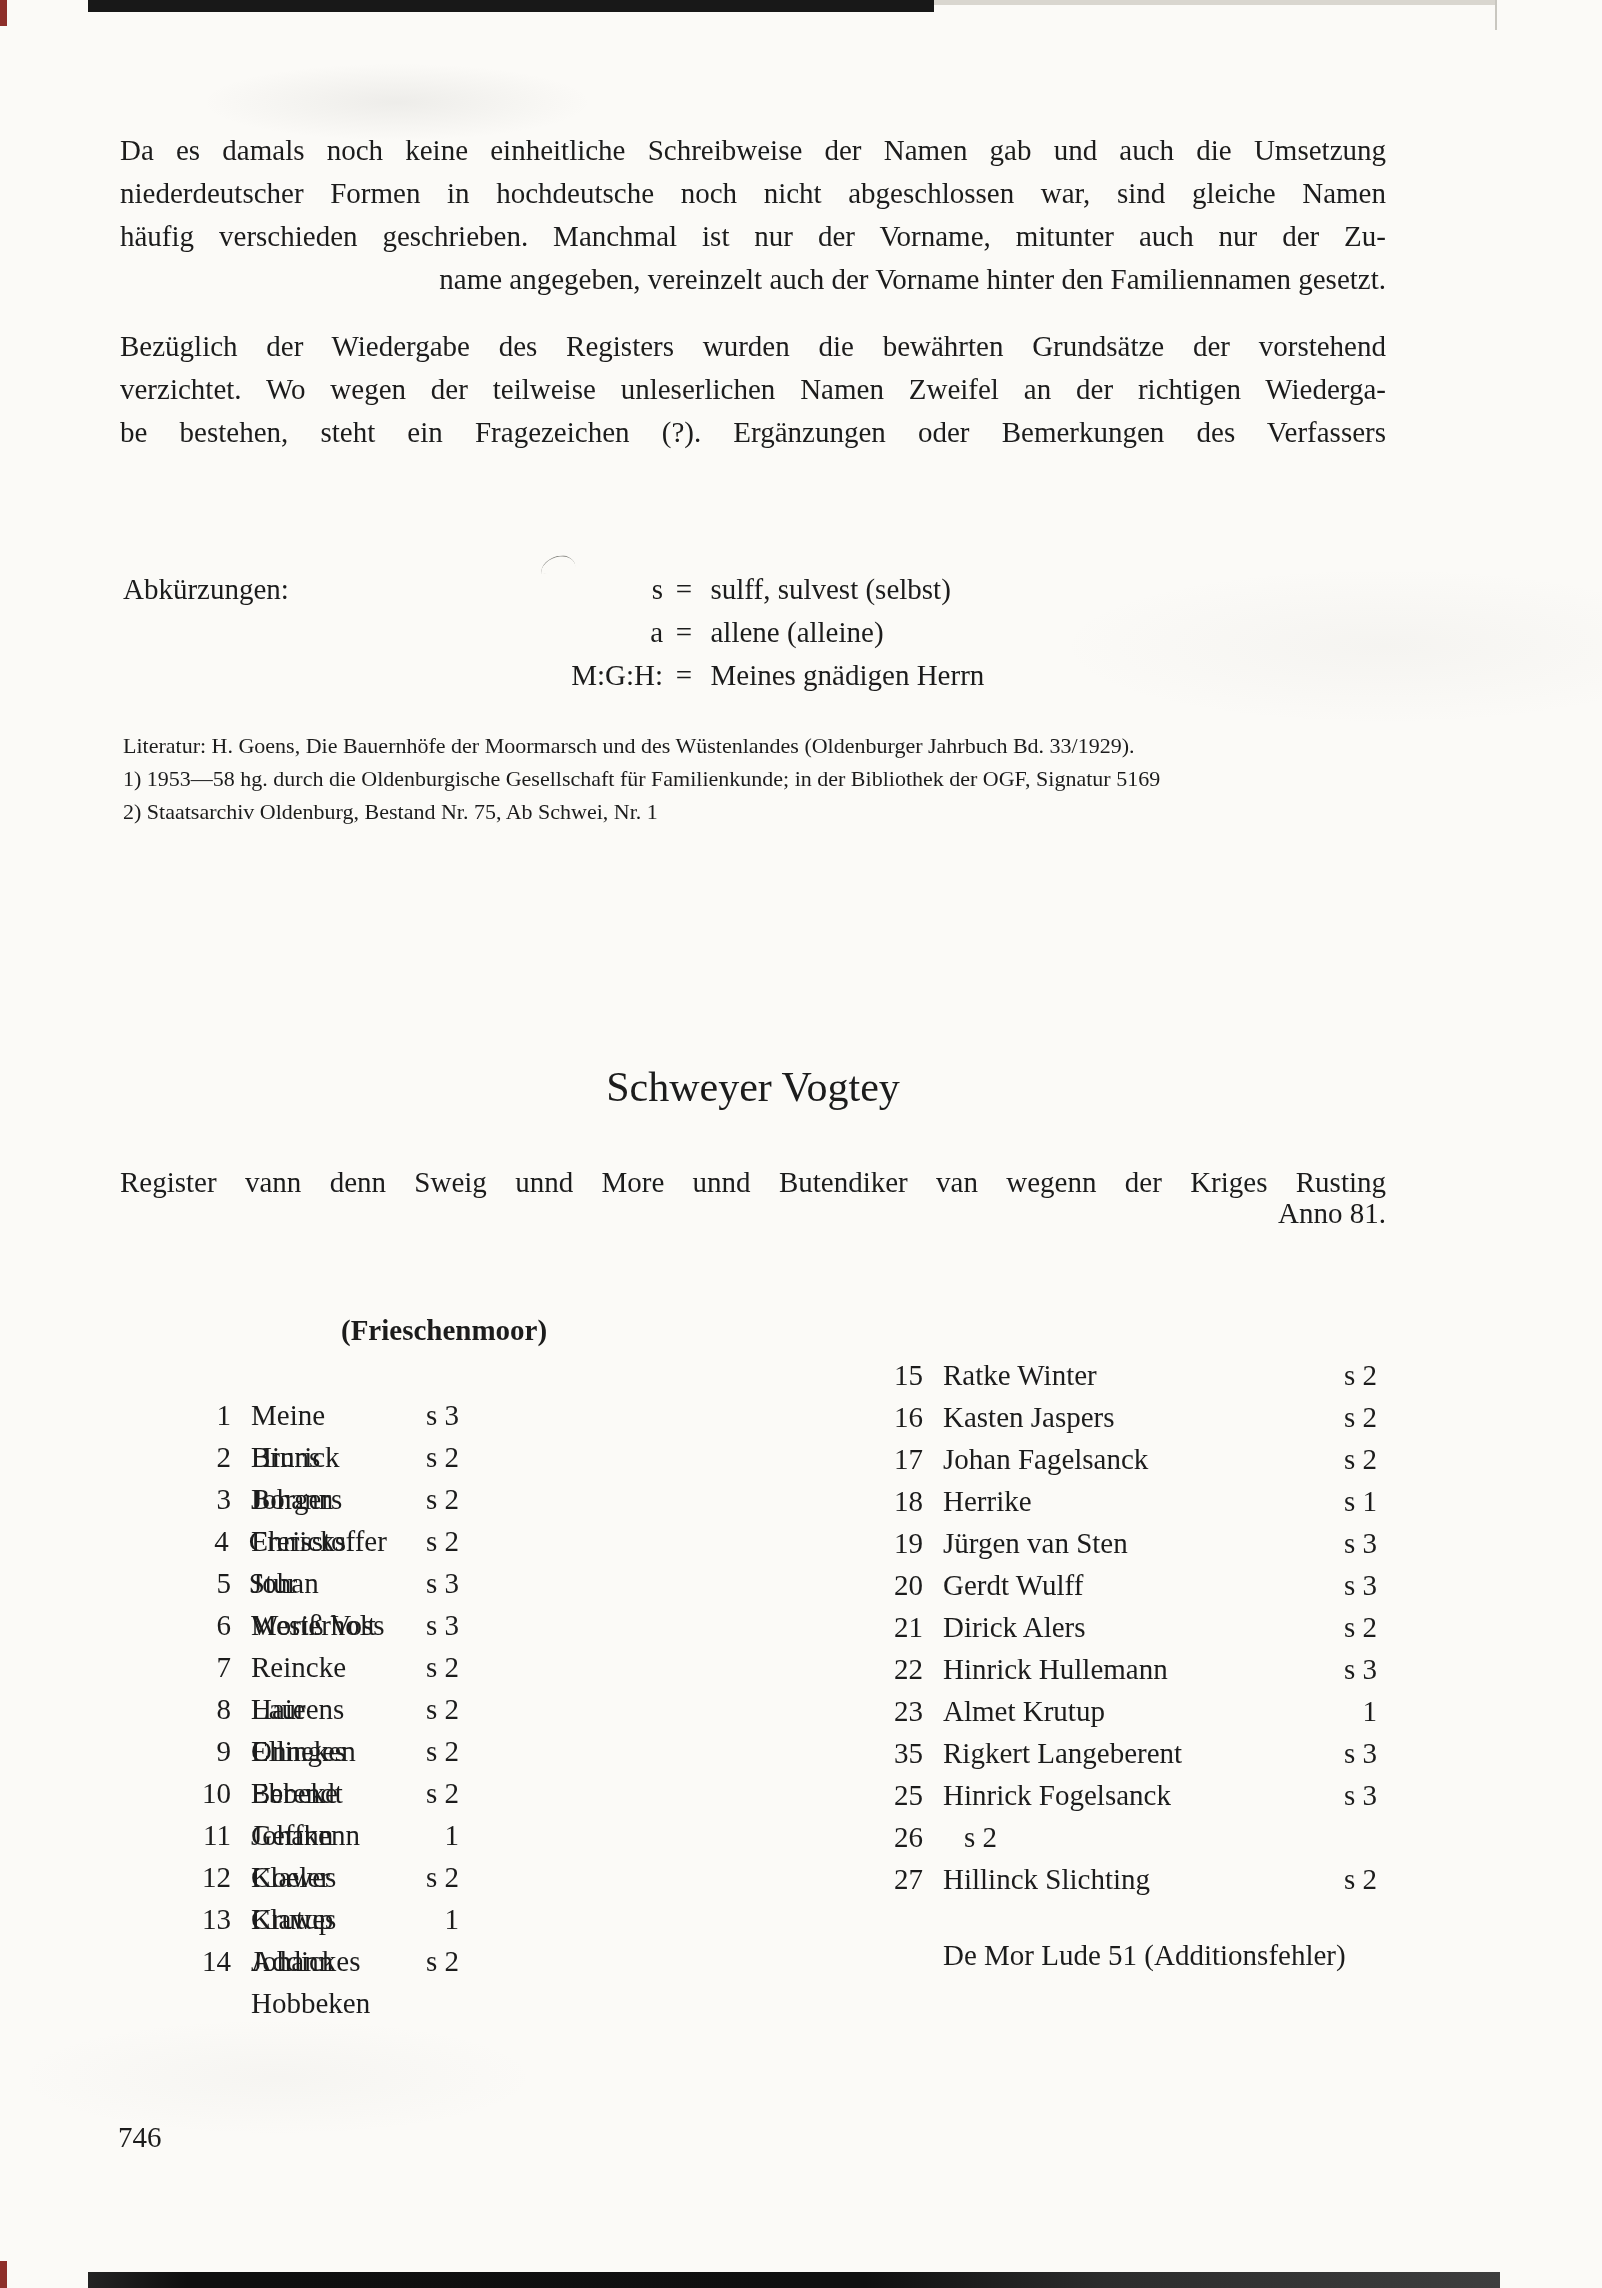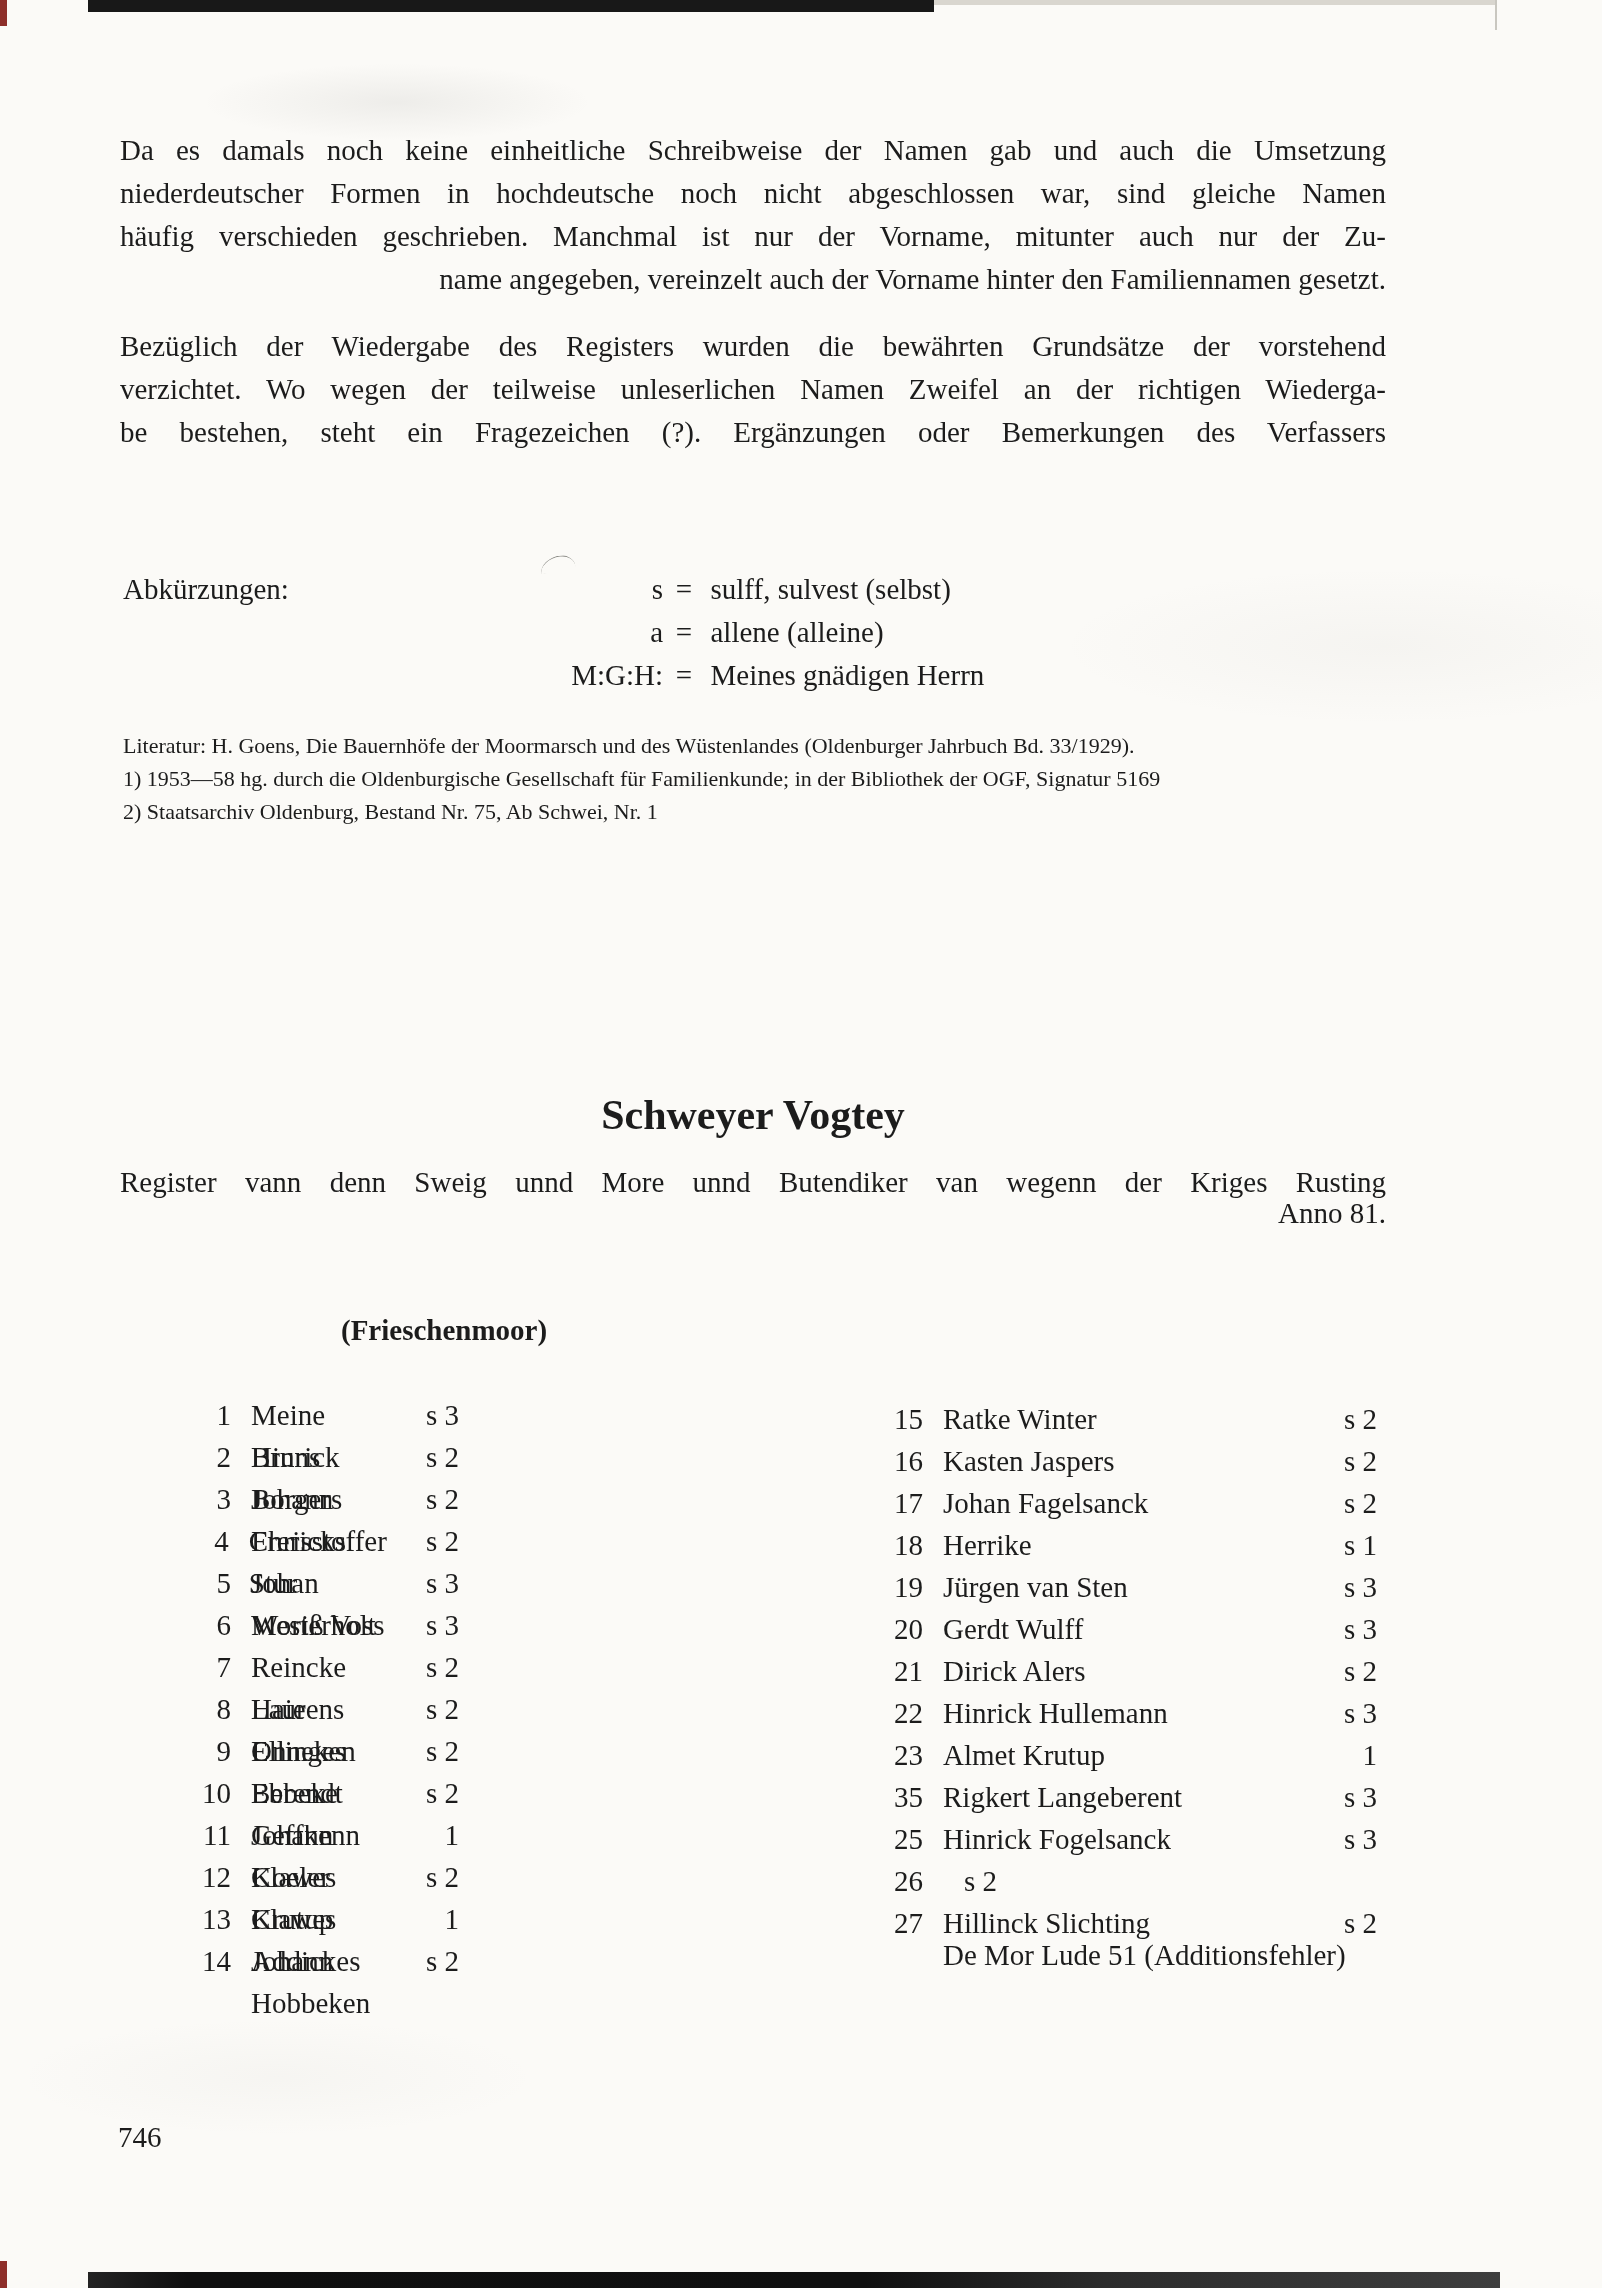--- a/index.html
+++ b/index.html
@@ -36,29 +36,29 @@
   .abk-label { left: 123px; top: 568px; font-size: 29px; line-height: 43px; }
   .abk-list  { left: 515px; top: 568px; font-size: 29px; line-height: 43px; }
   .abk-row   { display: flex; }
   .abk-key   { width: 148px; text-align: right; }
   .abk-eq    { width: 42px; text-align: center; }
   .abk-def   { margin-left: 5.5px; }
 
   .lit { left: 123px; top: 729px; width: 1292px; font-size: 22px; line-height: 33px; }
 
   .sec-title { left: 120px; top: 1063px; width: 1266px; text-align: center;
-               font-size: 42px; font-weight: bold; line-height: 48px; margin-top: 28px; }
+               font-size: 42px; font-weight: normal; line-height: 48px; }
   .reg1 { top: 1161px; }
   .reg2 { left: 120px; top: 1192px; width: 1266px; font-size: 29px; line-height: 43px; text-align: right; }
 
   .subhead { left: 341px; top: 1309px; font-size: 29px; font-weight: bold; line-height: 43px; }
 
   .roster { font-size: 29px; line-height: 42px; }
   .roster-left  { left: 146px; top: 1394px; width: 313px; }
-  .roster-right { left: 838px; top: 1398px; width: 539px; }
+  .roster-right { left: 838px; top: 1354px; width: 539px; }
   .row  { display: flex; height: 42px; }
   .num  { width: 85px; text-align: right; }
   .nm   { margin-left: 20px; flex: 1; text-align: left; }
   .val  { width: 74px; text-align: right; white-space: pre; }
 
   .sum-note { left: 943px; top: 1934px; font-size: 29px; line-height: 42px; }
   .page-no  { left: 118px; top: 2118px; font-size: 29px; line-height: 39px; }
 </style>
 </head>
 <body>

